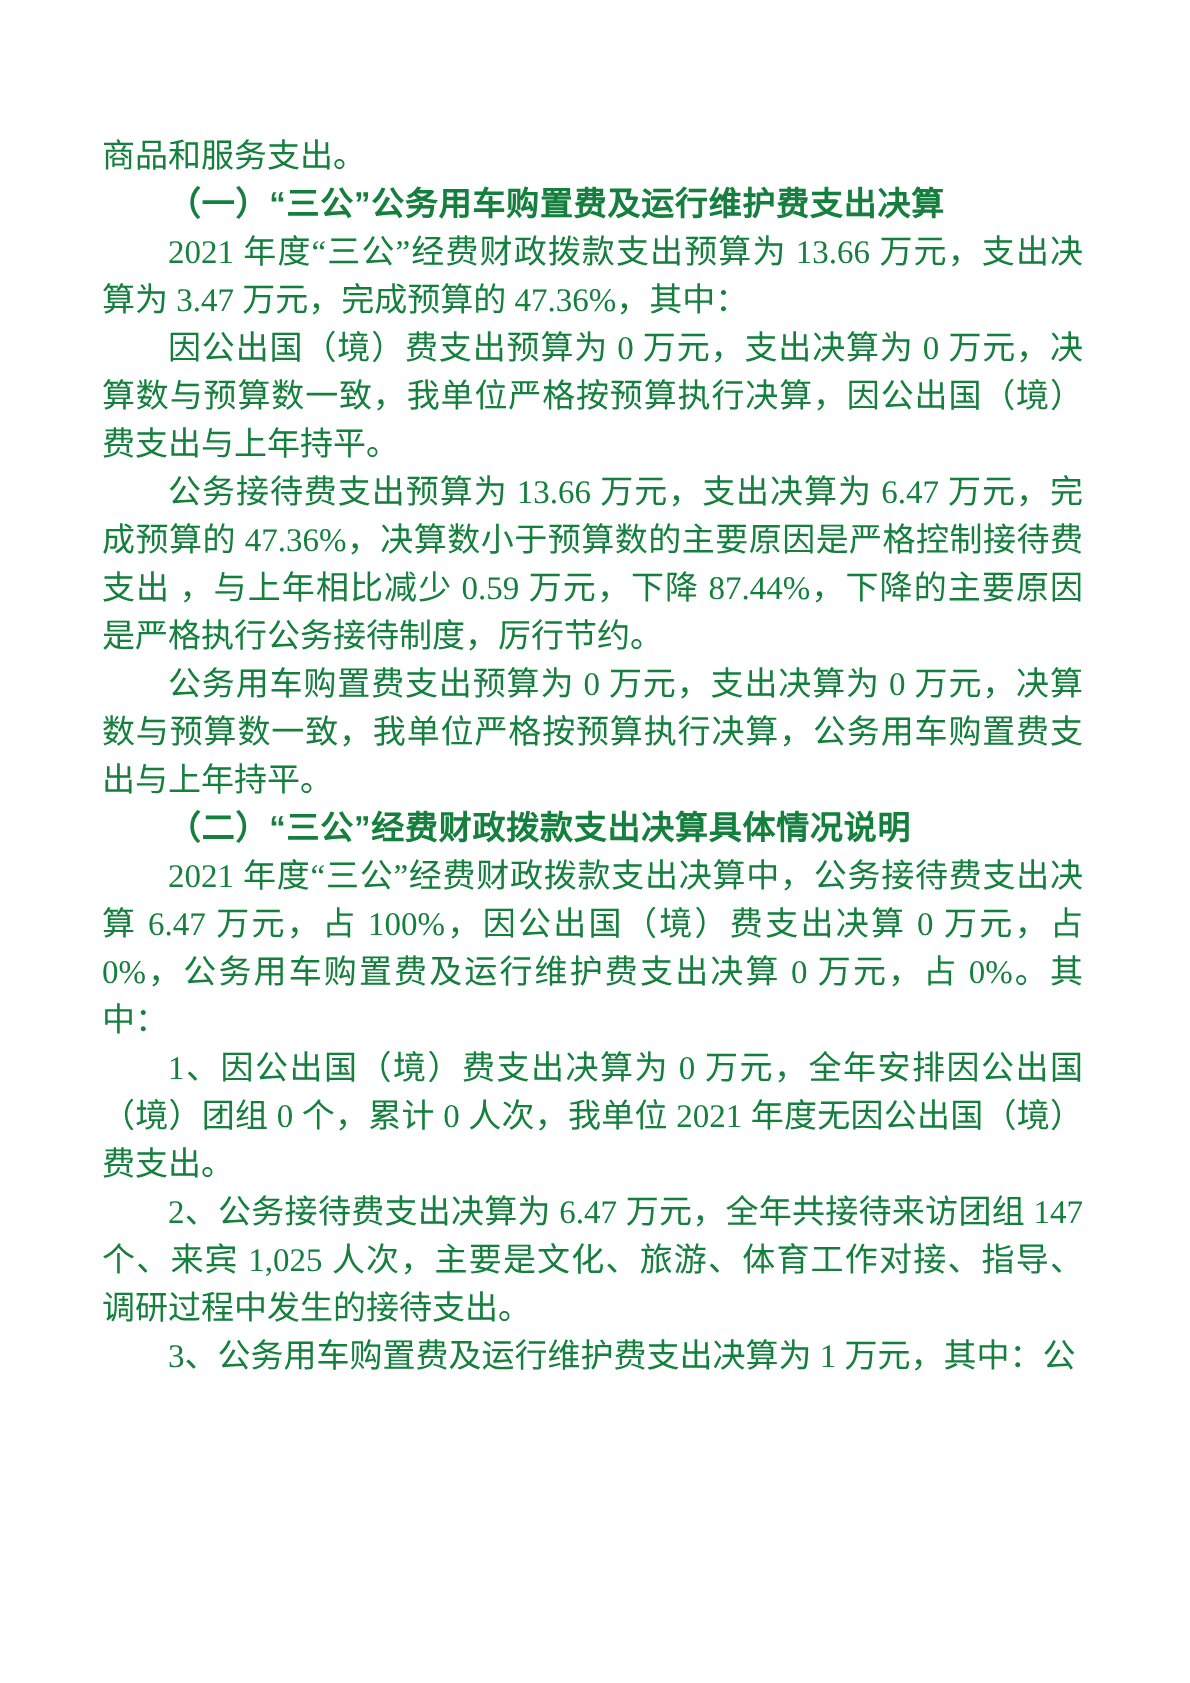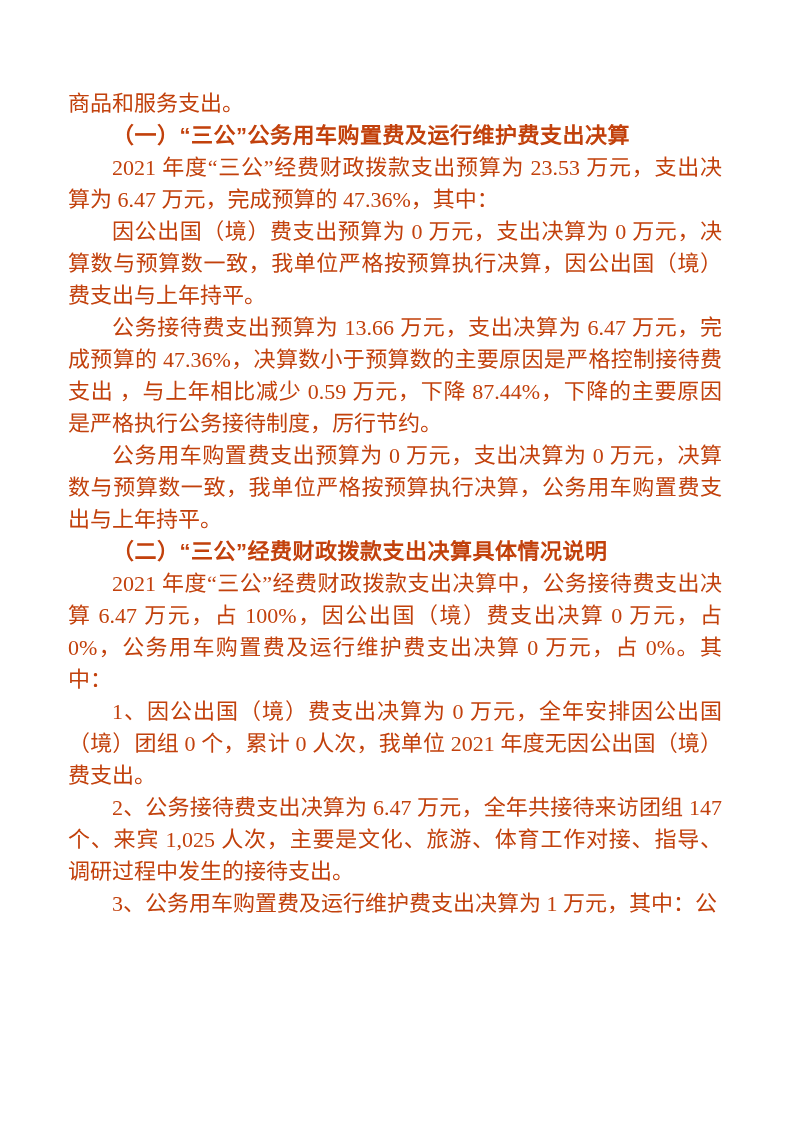--- a/index.html
+++ b/index.html
@@ -18,21 +18,21 @@
   .text-block {
     position: absolute;
     left: 68px;
     top: 88px;
     width: 654px;
     font-family: "Liberation Serif", "DejaVu Serif", serif;
     font-size: 22px;
     line-height: 32px;
     text-align: justify;
     text-justify: inter-ideograph;
-    color: #c2410c;
+    color: #15803d;
   }
   .text-block p {
     margin: 0;
     padding: 0;
     text-indent: 2em;
   }
   .text-block p.no-indent {
     text-indent: 0;
   }
   .text-block p.heading {
@@ -41,21 +41,21 @@
     letter-spacing: 0.5px;
   }
 </style>
 </head>
 <body>
 
 <div class="page">
   <div class="text-block">
     <p class="no-indent">商品和服务支出。</p>
     <p class="heading">（一）“三公”公务用车购置费及运行维护费支出决算</p>
-    <p>2021 年度“三公”经费财政拨款支出预算为 23.53 万元，支出决算为 6.47 万元，完成预算的 47.36%，其中：</p>
+    <p>2021 年度“三公”经费财政拨款支出预算为 13.66 万元，支出决算为 3.47 万元，完成预算的 47.36%，其中：</p>
     <p>因公出国（境）费支出预算为 0 万元，支出决算为 0 万元，决算数与预算数一致，我单位严格按预算执行决算，因公出国（境）费支出与上年持平。</p>
     <p>公务接待费支出预算为 13.66 万元，支出决算为 6.47 万元，完成预算的 47.36%，决算数小于预算数的主要原因是严格控制接待费支出 ，与上年相比减少 0.59 万元，下降 87.44%，下降的主要原因是严格执行公务接待制度，厉行节约。</p>
     <p>公务用车购置费支出预算为 0 万元，支出决算为 0 万元，决算数与预算数一致，我单位严格按预算执行决算，公务用车购置费支出与上年持平。</p>
     <p class="heading">（二）“三公”经费财政拨款支出决算具体情况说明</p>
     <p>2021 年度“三公”经费财政拨款支出决算中，公务接待费支出决算 6.47 万元，占 100%，因公出国（境）费支出决算 0 万元，占 0%，公务用车购置费及运行维护费支出决算 0 万元，占 0%。其中：</p>
     <p>1、因公出国（境）费支出决算为 0 万元，全年安排因公出国（境）团组 0 个，累计 0 人次，我单位 2021 年度无因公出国（境）费支出。</p>
     <p>2、公务接待费支出决算为 6.47 万元，全年共接待来访团组 147 个、来宾 1,025 人次，主要是文化、旅游、体育工作对接、指导、调研过程中发生的接待支出。</p>
     <p>3、公务用车购置费及运行维护费支出决算为 1 万元，其中：公</p>
   </div>
 </div>

